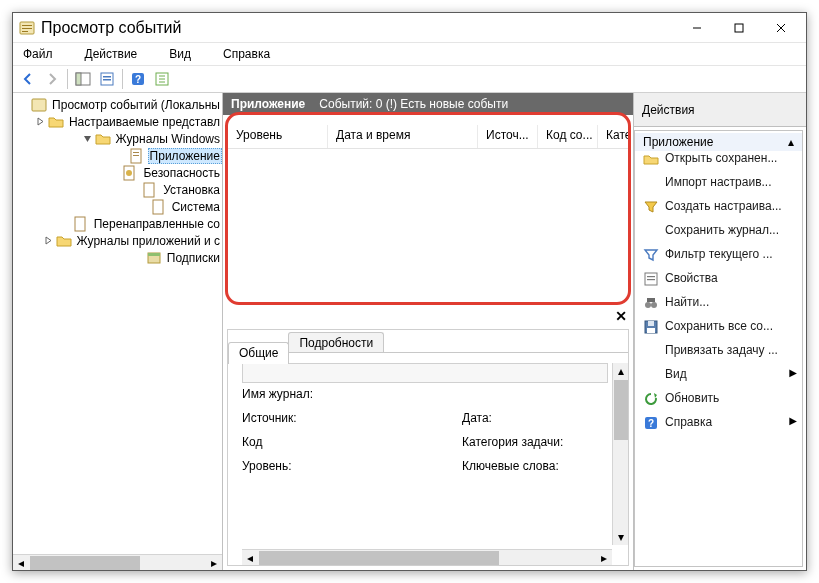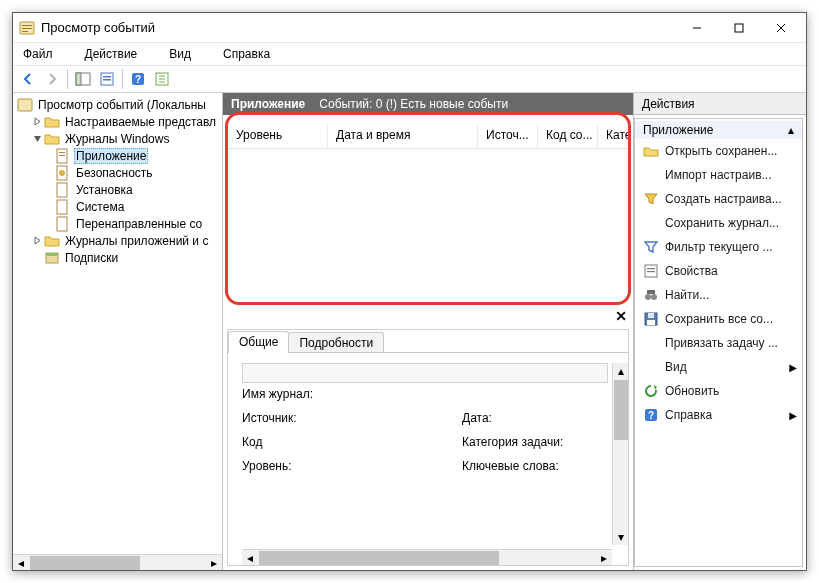--- a/index.html
+++ b/index.html
@@ -14,38 +14,38 @@
     border: 1px solid #5a5a5a;
     background: #fff;
     display: flex; flex-direction: column;
   }
   
   .titlebar {
     height: 30px; display: flex; align-items: center; padding: 0 4px 0 6px;
     border-bottom: 1px solid #e5e5e5;
   }
   .title-icon { width:16px; height:16px; margin-right:6px; }
-  .title-text { flex:1; font-size:13px; }
+  .title-text { flex:1; font-size:16px; }
   .win-btn { width:42px; height:28px; display:flex; align-items:center; justify-content:center; }
   .win-btn svg { width:10px; height:10px; }
   
   .menubar { height:22px; display:flex; align-items:center; gap:20px; padding:0 4px; }
   .menu-item { padding:2px 6px; }
   
   .toolbar { height:28px; display:flex; align-items:center; gap:2px; padding:2px 4px;
     border-top:1px solid #e5e5e5; border-bottom:1px solid #d0d0d0; }
   .tb-btn { width:22px; height:22px; display:flex; align-items:center; justify-content:center;
     border:1px solid transparent; }
   .tb-sep { width:1px; height:20px; background:#c8c8c8; margin:0 2px; }
   
   .body { flex:1; display:flex; overflow:hidden; }
   
   .tree-pane { width:210px; border-right:1px solid #c0c0c0; display:flex; flex-direction:column; overflow:hidden; padding-top:3px; }
   .tree { flex:1; overflow:hidden; }
-  .tree-row { display:flex; align-items:center; height:17px; padding-left:4px; white-space:nowrap; }
+  .tree-row { display:flex; align-items:center; height:17px; padding-left:4px; white-space:nowrap;justify-content:flex-end; }
   .tw { width:12px; height:12px; display:flex; align-items:center; justify-content:center; margin-right:1px; }
   .ti { width:16px; height:16px; margin-right:3px; flex-shrink:0; }
   .tree-row.sel .lbl { background:#cde8ff; border:1px dotted #5aa0d8; padding:0 1px; }
   .lbl { padding:0 2px; }
   .ind1 { padding-left:18px; }
   .ind2 { padding-left:42px; }
   .tree-hscroll { height:16px; background:#f0f0f0; border-top:1px solid #d4d4d4; display:flex; }
   .hsb-track { flex:1; background:#f0f0f0; display:flex; align-items:center; }
   .hsb-thumb { height:14px; background:#c2c2c2; }
   .hsb-arrow { width:16px; height:16px; display:flex; align-items:center; justify-content:center; }
@@ -61,35 +61,35 @@
     display:flex; flex-direction:row; overflow:hidden;
   }
   .table-head { display:flex; height:24px; border-bottom:1px solid #e3e3e3; margin-top:10px; }
   .th { padding:3px 8px; border-right:1px solid #eaeaea; white-space:nowrap; overflow:hidden; }
   .table-body { flex:1; }
   .table-scroll { height:16px; background:#f0f0f0; border-top:1px solid #d4d4d4; display:flex; }
   .close-row { height:16px; display:flex; justify-content:flex-end; padding:1px 6px 0 0; }
   .details-pane { flex:1; margin:6px 4px 4px 4px; border:1px solid #cfcfcf; display:flex; flex-direction:column; overflow:hidden; }
   .tabs-row { display:flex; background:#fff; height:23px; border-bottom:1px solid #c8c8c8; }
   .tab { padding:3px 10px; border:1px solid #c8c8c8; border-bottom:none; background:#fff; margin-right:-1px;
-    border-top-left-radius:3px; border-top-right-radius:3px; position:relative; top:1px; }
+    border-top-left-radius:3px; border-top-right-radius:3px; position:relative; top:12px; }
   .tab.inactive { background:#f3f3f3; top:2px; height:20px; }
   .details-body { flex:1; display:flex; padding:10px 0 4px 14px; }
   .details-table { flex:1; display:grid; grid-template-columns: 150px 1fr 150px; grid-auto-rows:24px; overflow:hidden; }
   .details-table div { white-space:nowrap; }
   .fullrow { grid-column: 1 / span 3; border:1px solid #d0d0d0; background:#f7f7f7; height:20px; margin:0 4px 10px 0; }
   .vsb { width:16px; background:#f0f0f0; border-left:1px solid #d4d4d4; display:flex; flex-direction:column; }
   .vsb-thumb { width:14px; background:#c2c2c2; margin:0 auto; }
   .d-hscroll { height:16px; background:#f0f0f0; border-top:1px solid #d4d4d4; display:flex; margin:0 16px 0 14px; }
   
   .actions-pane { width:172px; display:flex; flex-direction:column; overflow:hidden; }
-  .actions-head { height:22px; background:#efefef; border-bottom:1px solid #bfbfbf; display:flex; align-items:center; padding:0 8px; font-size:12px; }
+  .actions-head { height:34px; background:#efefef; border-bottom:1px solid #bfbfbf; display:flex; align-items:center; padding:0 8px; font-size:12px; }
   .actions-body { flex:1; border:1px solid #c4c4c4; margin:3px 3px 3px 0; padding:2px 0; background:#fff; }
   .group-title { background:#eef3fb; padding:2px 8px; display:flex; align-items:center; justify-content:space-between; }
-  .action-row { display:flex; align-items:center; height:24px; padding:0 5px 0 8px; gap:6px; }
+  .action-row { display:flex; height:24px; padding:0 5px 0 8px; gap:6px; }
   .action-row .la { flex:1; white-space:nowrap; overflow:hidden; color:#1a1a1a; }
   .act-icon { width:16px; height:16px; flex-shrink:0; }
   .arrow-r { margin-left:auto; font-size:10px; }
 </style>
 </head>
 <body>
 
 <div class="shadow-wrap">
 
   <div class="titlebar">

